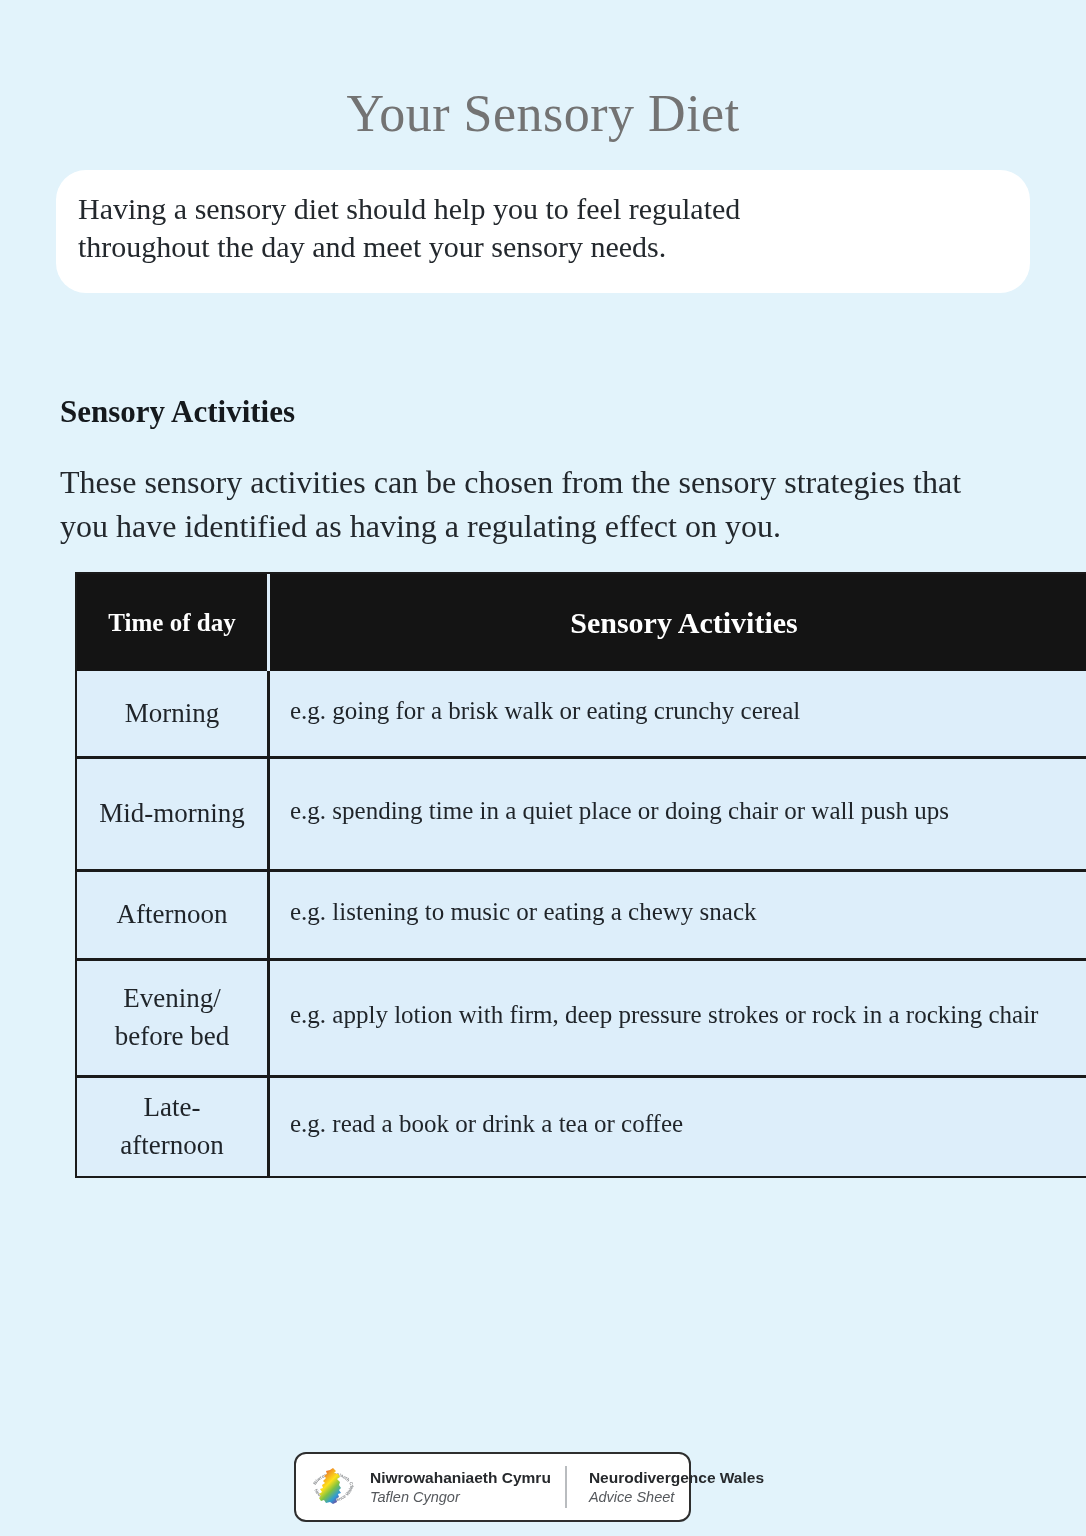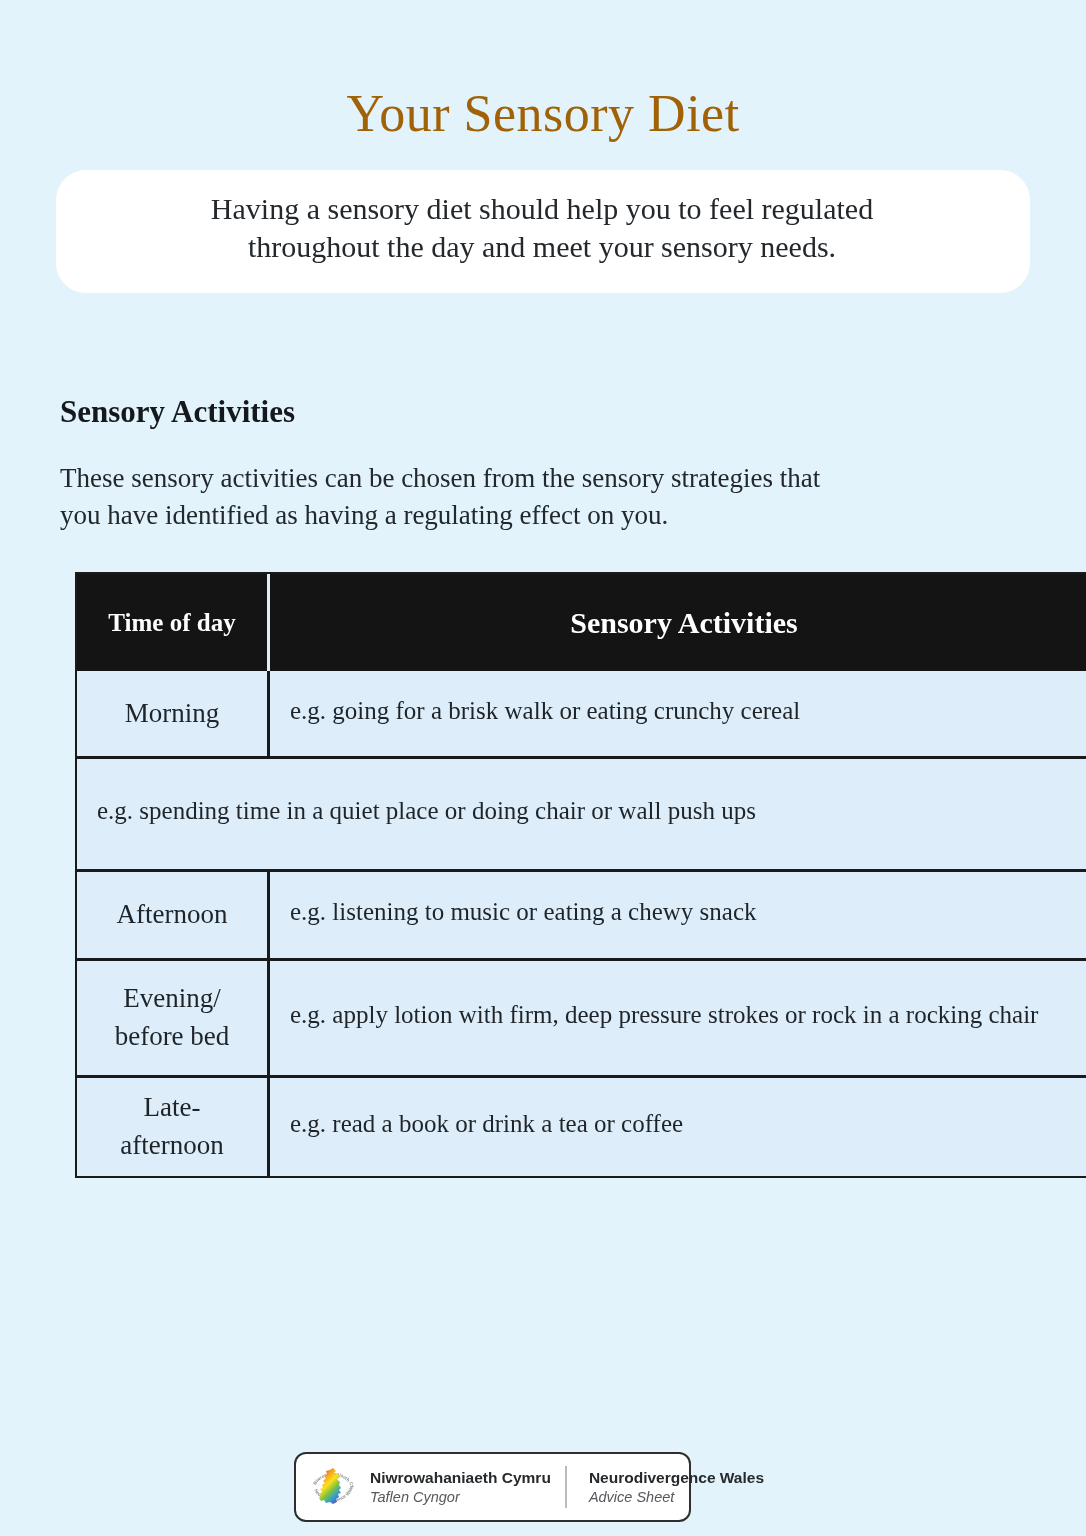--- a/index.html
+++ b/index.html
@@ -29,57 +29,56 @@
   
   .doc-title {
     position: absolute;
     top: 84px;
     left: 0;
     width: 100%;
     text-align: center;
     font-size: 52px;
     font-weight: 400;
     letter-spacing: 0.5px;
-    color: #a16207;
+    color: #737373;
   }
 
   
   .intro-card {
     position: absolute;
     left: 56px;
     top: 170px;
     width: 974px;
     height: 123px;
     background: var(--card-bg);
     border-radius: 30px;
   }
   .intro-card p {
     padding: 20px 24px 0 22px;
     font-size: 30px;
     line-height: 1.28;
     white-space: pre-line;
     color: #23282d;
-    text-align: center;
   }
 
   
   .section-heading {
     position: absolute;
     left: 60px;
     top: 394px;
     font-size: 31px;
     font-weight: 700;
     color: #15191d;
   }
   .section-body {
     position: absolute;
     left: 60px;
     top: 460px;
     width: 980px;
-    font-size: 27px;
+    font-size: 32px;
     line-height: 1.38;
     white-space: pre-line;
     color: #23282d;
   }
 
   
   .activities-table {
     position: absolute;
     left: 75px;
     top: 572px;
@@ -164,20 +163,21 @@
     <div class="t-row t-header">
       <div class="t-cell-time">Time of day</div>
       <div class="t-cell-activity">Sensory Activities</div>
     </div>
     <div class="t-body">
       <div class="t-row row-morning">
         <div class="t-cell-time">Morning</div>
         <div class="t-cell-activity">e.g. going for a brisk walk or eating crunchy cereal</div>
       </div>
       <div class="t-row row-mid-morning">
+        <div class="t-cell-time">Mid-morning</div>
         <div class="t-cell-activity">e.g. spending time in a quiet place or doing chair or wall push ups</div>
       </div>
       <div class="t-row row-afternoon">
         <div class="t-cell-time">Afternoon</div>
         <div class="t-cell-activity">e.g. listening to music or eating a chewy snack</div>
       </div>
       <div class="t-row row-evening">
         <div class="t-cell-time">Evening/
 before bed</div>
         <div class="t-cell-activity">e.g. apply lotion with firm, deep pressure strokes or rock in a rocking chair</div>

